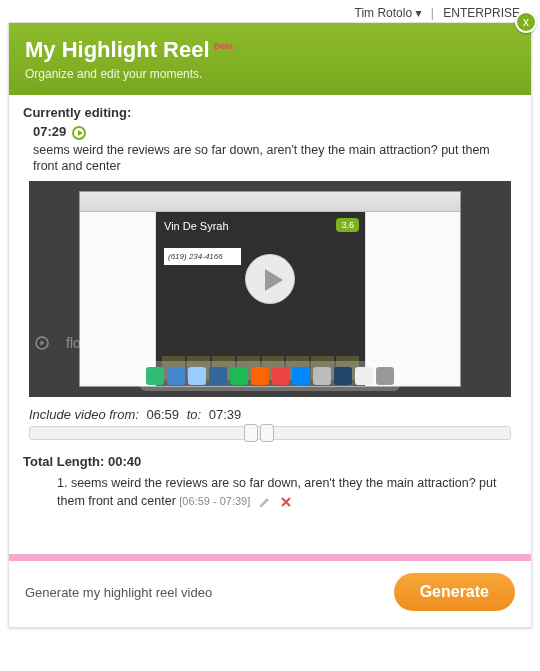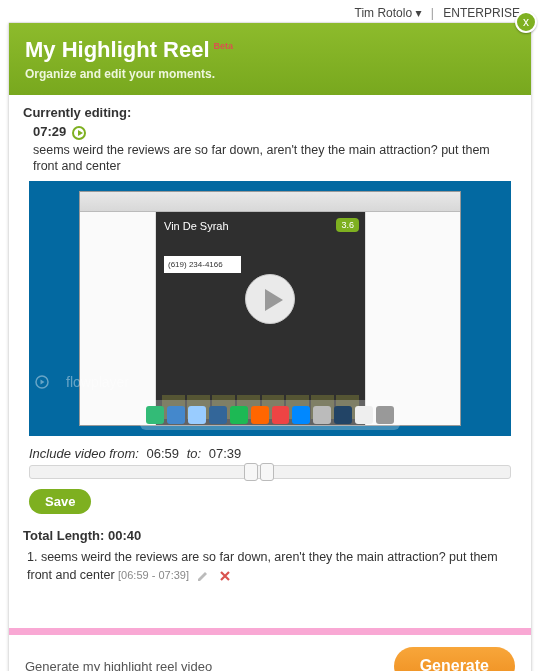--- a/index.html
+++ b/index.html
@@ -48,21 +48,20 @@
     font-size: 9px;
     color: #d9534f;
     vertical-align: super;
     margin-left: 4px;
     font-weight: bold;
   }
   .modal-header .sub {
     font-size: 12px;
     margin-top: 4px;
     color: #eef6dd;
-    font-weight: bold;
   }
   .close-btn {
     position: absolute;
     top: -12px;
     right: -6px;
     width: 22px;
     height: 22px;
     border-radius: 50%;
     background: #7eb020;
     border: 2px solid #fff;
@@ -105,23 +104,23 @@
   }
   .desc {
     margin-left: 10px;
     font-size: 12.5px;
     color: #333;
     line-height: 1.35;
     margin-bottom: 6px;
   }
   .video-frame {
     margin: 0 6px;
-    background: #0369a1;
-    position: relative;
-    height: 255px;
+    background: #404040;
+    position: relative;
+    height: 216px;
     overflow: hidden;
   }
   .video-inner {
     position: absolute;
     left: 50px;
     right: 50px;
     top: 10px;
     bottom: 10px;
     background: #f5f5f5;
     border: 1px solid #999;
@@ -138,21 +137,21 @@
   .bc-left { width: 20%; background: #fafafa; border-right:1px solid #ddd;}
   .bc-center { flex:1; background: #2f2f2f; padding:8px; position:relative;}
   .bc-center .title { color:#fff; font-size:11px; }
   .bc-right { width: 25%; background: #fafafa; border-left:1px solid #ddd;}
   .rating-badge {
     background:#7eb020; color:#fff; font-size:9px; padding:2px 5px;
     border-radius:4px; position:absolute; top:6px; right:6px;
   }
   .info-card {
     background:#fff; color:#333; font-size:8px; padding:4px;
-    margin-top:24px; width:40%;
+    margin-top:16px; width:40%;font-style:italic;
   }
   .thumb-strip {
     position:absolute; bottom:6px; left:6px; right:6px; height:24px;
     display:flex; gap:2px;
   }
   .thumb-strip div { flex:1; background:#553; }
   .play-big {
     position: absolute;
     left: 50%;
     top: 50%;
@@ -227,20 +226,21 @@
   .moments-head {
     display:flex; justify-content:space-between;
     font-weight:bold; font-size:13px;
     margin-top: 14px;
   }
   .moment-item {
     font-size: 12.5px;
     margin-top: 6px;
     line-height: 1.4;
     padding-left: 4px;
+    margin-left: 30px;
   }
   .moment-range { color: #888; font-size: 11px; }
   .edit-icon, .delete-icon {
     display:inline-block; width:14px; height:14px; vertical-align:middle;
     margin-left:4px; cursor:pointer;
   }
   .footer {
     border-top: 7px solid #f9a8d4;
     margin-top: 44px;
     padding: 12px 16px 16px 16px;
@@ -336,21 +336,20 @@
       <span class="lbl">Include video from:</span>
       <span class="val">06:59</span>
       <span class="lbl">to:</span>
       <span class="val">07:39</span>
     </div>
     <div class="slider-track">
       <div class="slider-handle" style="left:44.5%"></div>
       <div class="slider-handle" style="left:48%"></div>
     </div>
 
-    <button class="save-btn">Save</button>
 
     <div class="moments-head">
       <span><span>Total Length:</span> <span>00:40</span></span>
     </div>
 
     <div class="moment-item">
       <span>1.</span>
       <span>seems weird the reviews are so far down, aren't they the main attraction? put them front and center</span>
       <span class="moment-range">[06:59 - 07:39]</span>
       <span class="edit-icon">

